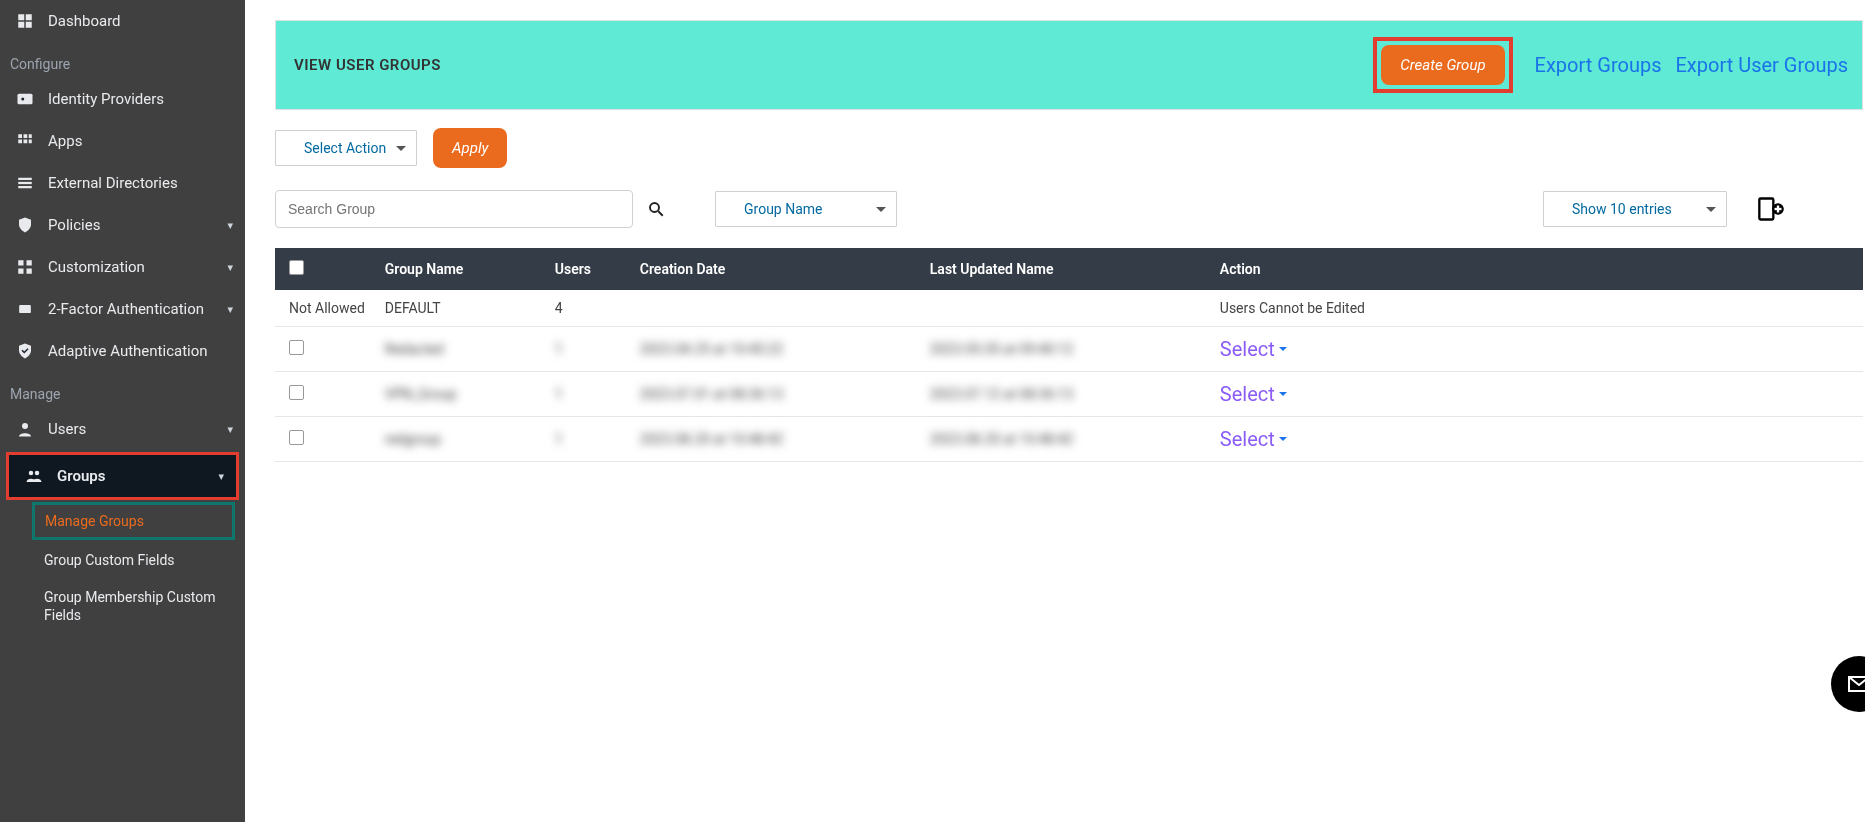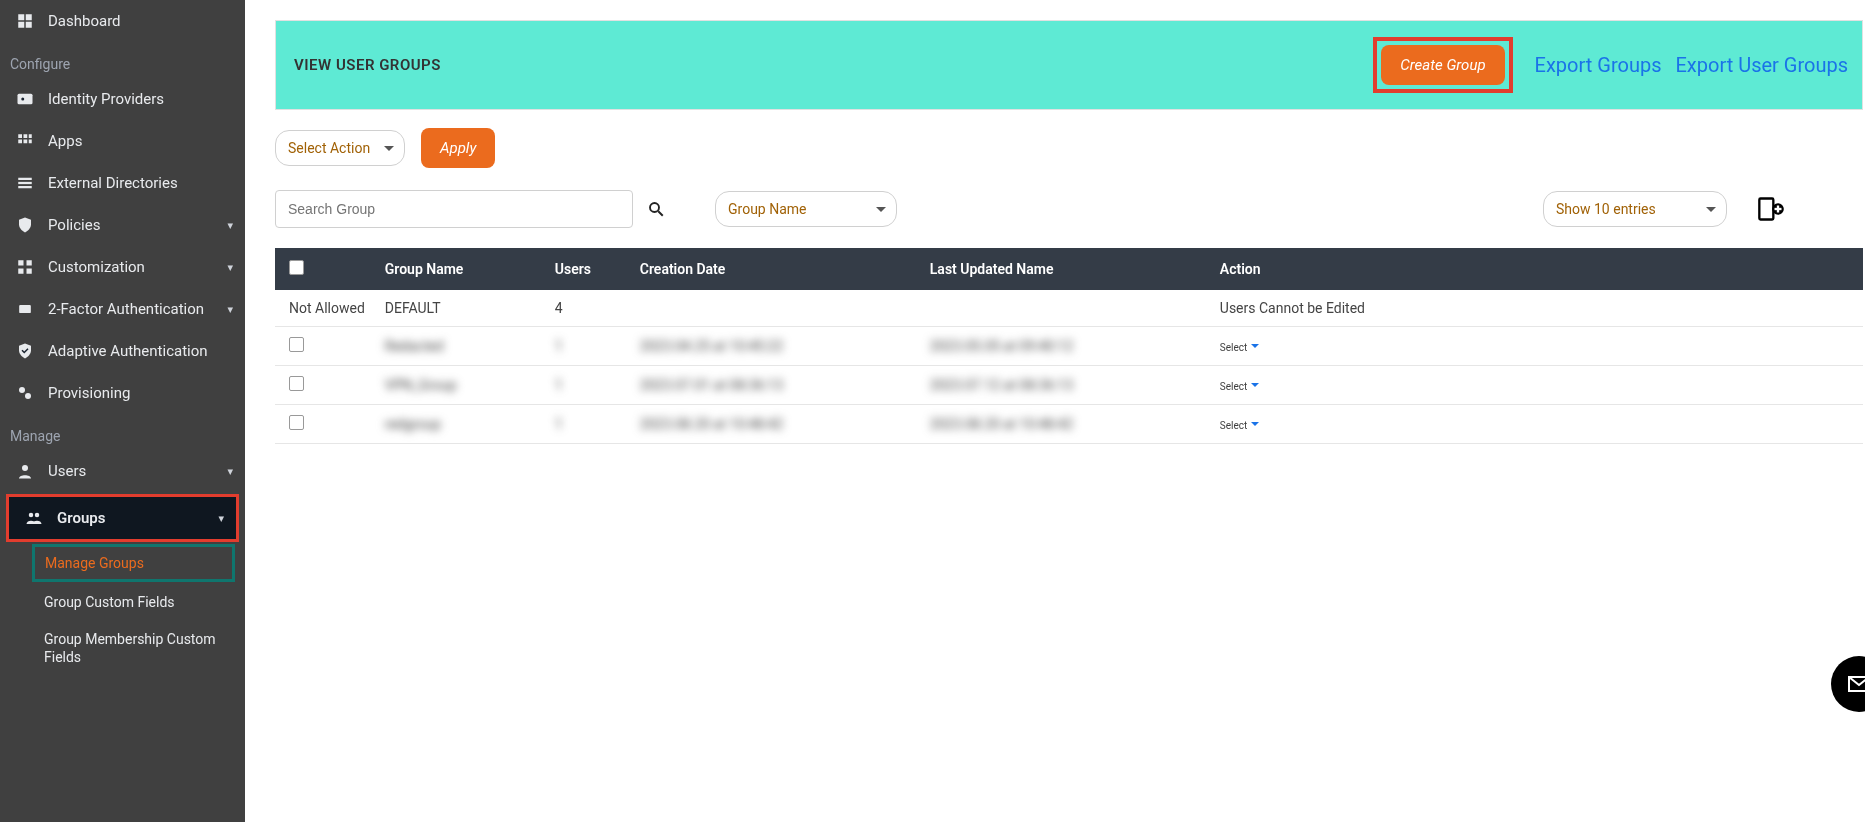--- a/index.html
+++ b/index.html
@@ -118,28 +118,28 @@
     margin-left: 14px;
   }
 
   .toolbar-row {
     display: flex;
     align-items: center;
     padding: 18px 0 0 0;
   }
   .select {
     border: 1px solid #d0d0d0;
-    border-radius: 14px;
-    padding: 9px 30px 9px 12px;
+    border-radius: 1px;
+    padding: 9px 30px 9px 28px;
     font-size: 14px;
     background: #fff;
     position: relative;
     cursor: pointer;
     min-width: 130px;
-    color: #a16207;
+    color: #0369a1;
   }
   .select::after {
     content: "";
     position: absolute;
     right: 10px; top: 50%;
     margin-top: -2px;
     border: 5px solid transparent;
     border-top-color: #555;
   }
   .apply-btn { margin-left: 16px; }
@@ -207,21 +207,21 @@
     display: inline-block;
     border-radius: 2px;
   }
   .cb.hdr { background: #fff; }
   .blur {
     filter: blur(4px);
     color: #888;
     user-select: none;
   }
   .link-cell { color: #1a73e8; cursor: pointer; }
-  .select-dd { color: #404040; cursor: pointer; font-size: 10px; }
+  .select-dd { color: #8b5cf6; cursor: pointer; font-size: 20px; }
   .select-dd::after {
     content: "";
     display: inline-block;
     margin-left: 4px;
     border: 4px solid transparent;
     border-top-color: #1a73e8;
     vertical-align: middle;
   }
 
   .table-footer {
@@ -359,29 +359,20 @@
   <div class="side-item">
     <span class="icon">
       <svg viewBox="0 0 24 24" width="18" height="18">
           <path d="M12 2 L20 5 V11 C20 16 16 20 12 22 C8 20 4 16 4 11 V5 Z"></path>
           <path d="M8 11 L11 14 L16 9" stroke="#1b2430" stroke-width="2" fill="none"></path>
         </svg>
     </span>
     <span class="label">Adaptive Authentication</span>
   </div>
 
-  <div class="side-item">
-    <span class="icon">
-      <svg viewBox="0 0 24 24" width="18" height="18">
-          <circle cx="8" cy="8" r="4"></circle>
-          <circle cx="16" cy="16" r="4"></circle>
-        </svg>
-    </span>
-    <span class="label">Provisioning</span>
-  </div>
 
   <div class="side-section-title">Manage</div>
 
   <div class="side-item">
     <span class="icon">
       <svg viewBox="0 0 24 24" width="18" height="18">
           <circle cx="12" cy="8" r="4"></circle>
           <path d="M4 22 C4 16 20 16 20 22 Z"></path>
         </svg>
     </span>

